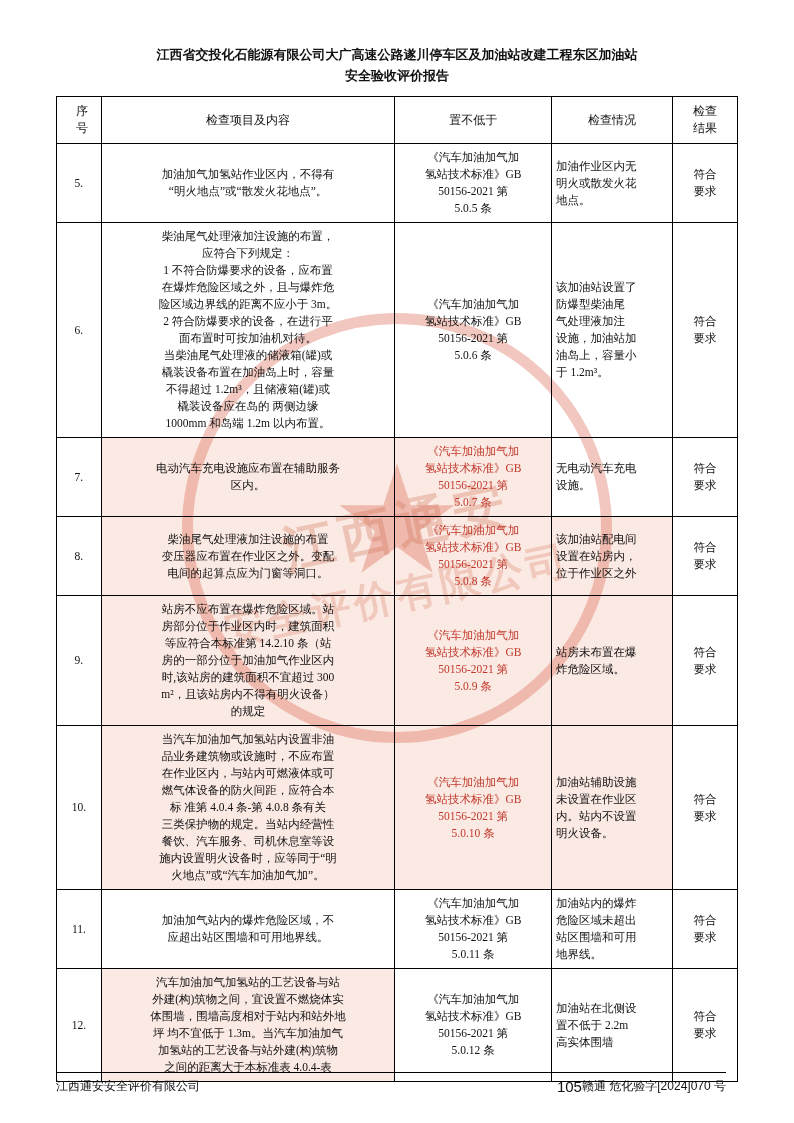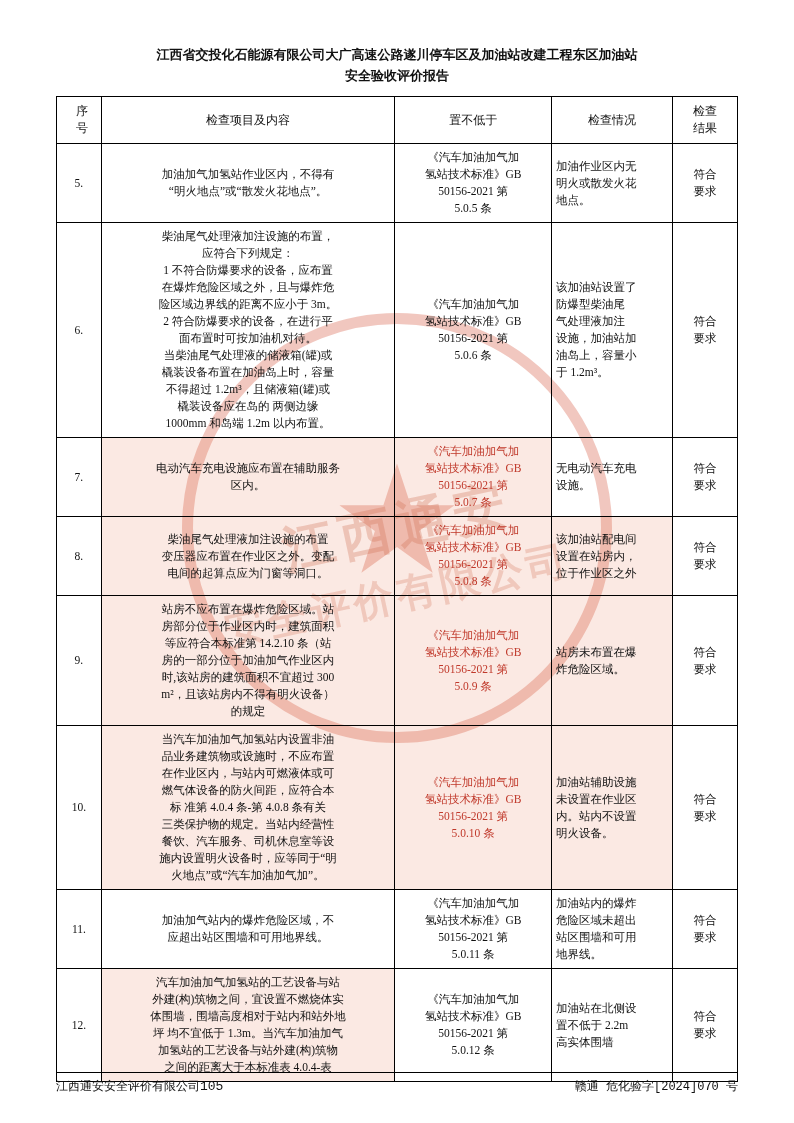--- a/index.html
+++ b/index.html
@@ -130,32 +130,32 @@
   td.status { padding: 6px 6px; line-height: 17px; }
   td.result { text-align: center; line-height: 17px; }
 
   .hl { background: rgba(232,120,80,0.16); }
   .red { color: #c0392b; }
 
   
   .doc-footer {
     position: absolute;
     left: 56px;
-    right: 56px;
+    right: 68px;
     bottom: 28px;
     border-top: 1px solid #000;
     padding-top: 5px;
-    font-family: Liberation Mono, monospace;
+    font-family: Liberation Sans, sans-serif;
     font-size: 12px;
     display: flex;
     justify-content: space-between;
     align-items: center;
     z-index: 8;
   }
-  .doc-footer .center { flex: 1; text-align: left; font-size: 13px; }
+  .doc-footer .center { flex: 1; text-align: right; font-size: 15px; }
   .doc-footer .left, .doc-footer .right { white-space: nowrap; }
 
   
   .ln { display: block; }
 </style>
 </head>
 <body>
 
 <div class="page">
 

